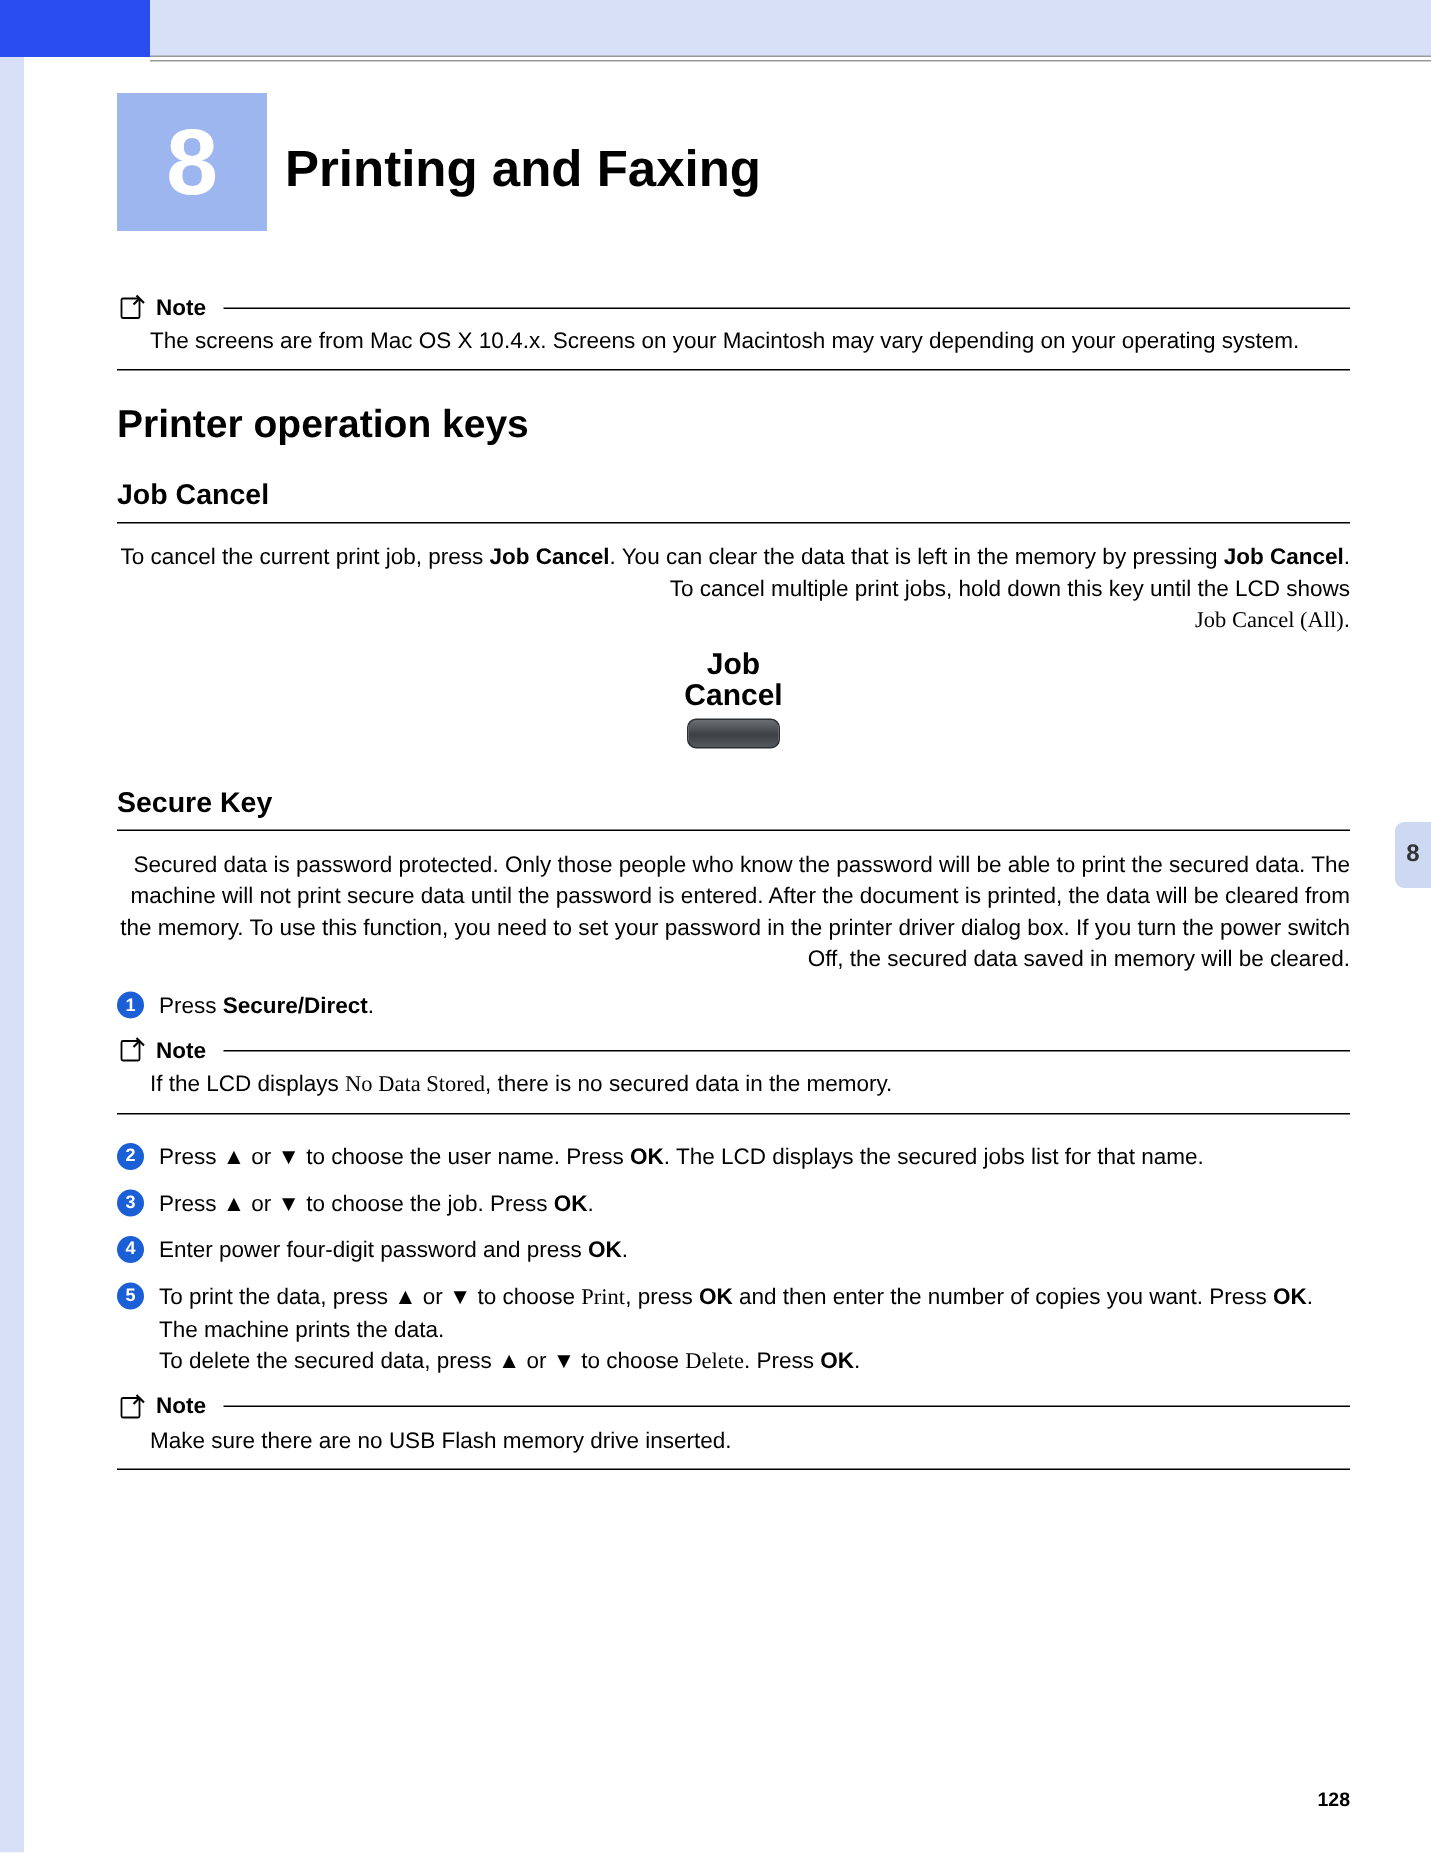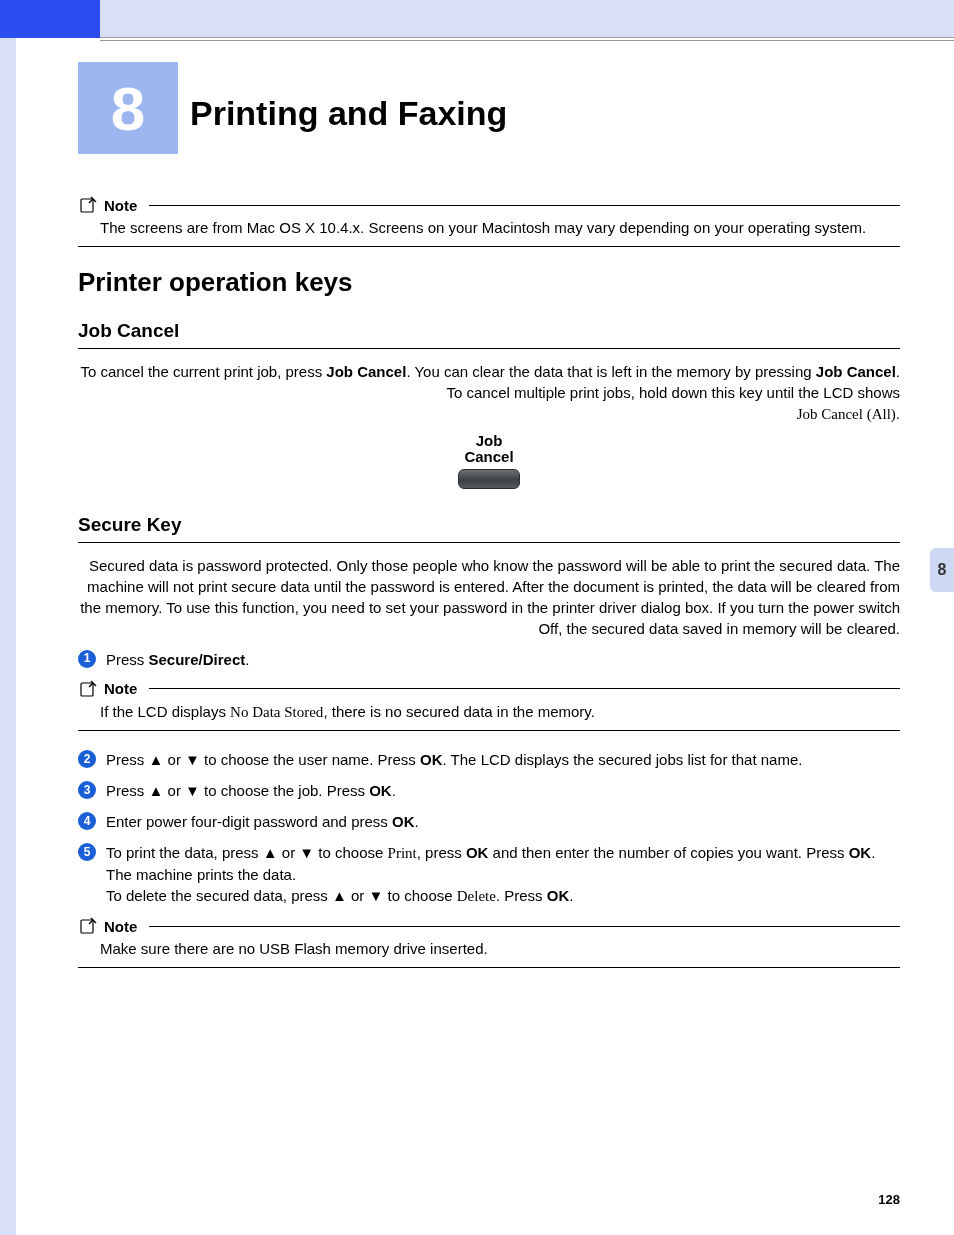--- a/index.html
+++ b/index.html
@@ -108,21 +108,21 @@
   }
   .bold { font-weight: bold; }
   .mono { font-family: Liberation Serif, serif; }
   .button-fig {
     text-align: center;
     margin: 8px 0 14px 0;
   }
   .btn-label {
     font-family: Arial, sans-serif;
     font-weight: bold;
-    font-size: 15px;
+    font-size: 20px;
     line-height: 1.05;
   }
   .btn-pill {
     display: inline-block;
     width: 62px; height: 20px;
     border-radius: 6px;
     background: linear-gradient(to bottom, #6a6f74 0%, #3d4145 55%, #55595e 100%);
     border: 1px solid #2b2e31;
     margin-top: 4px;
   }

